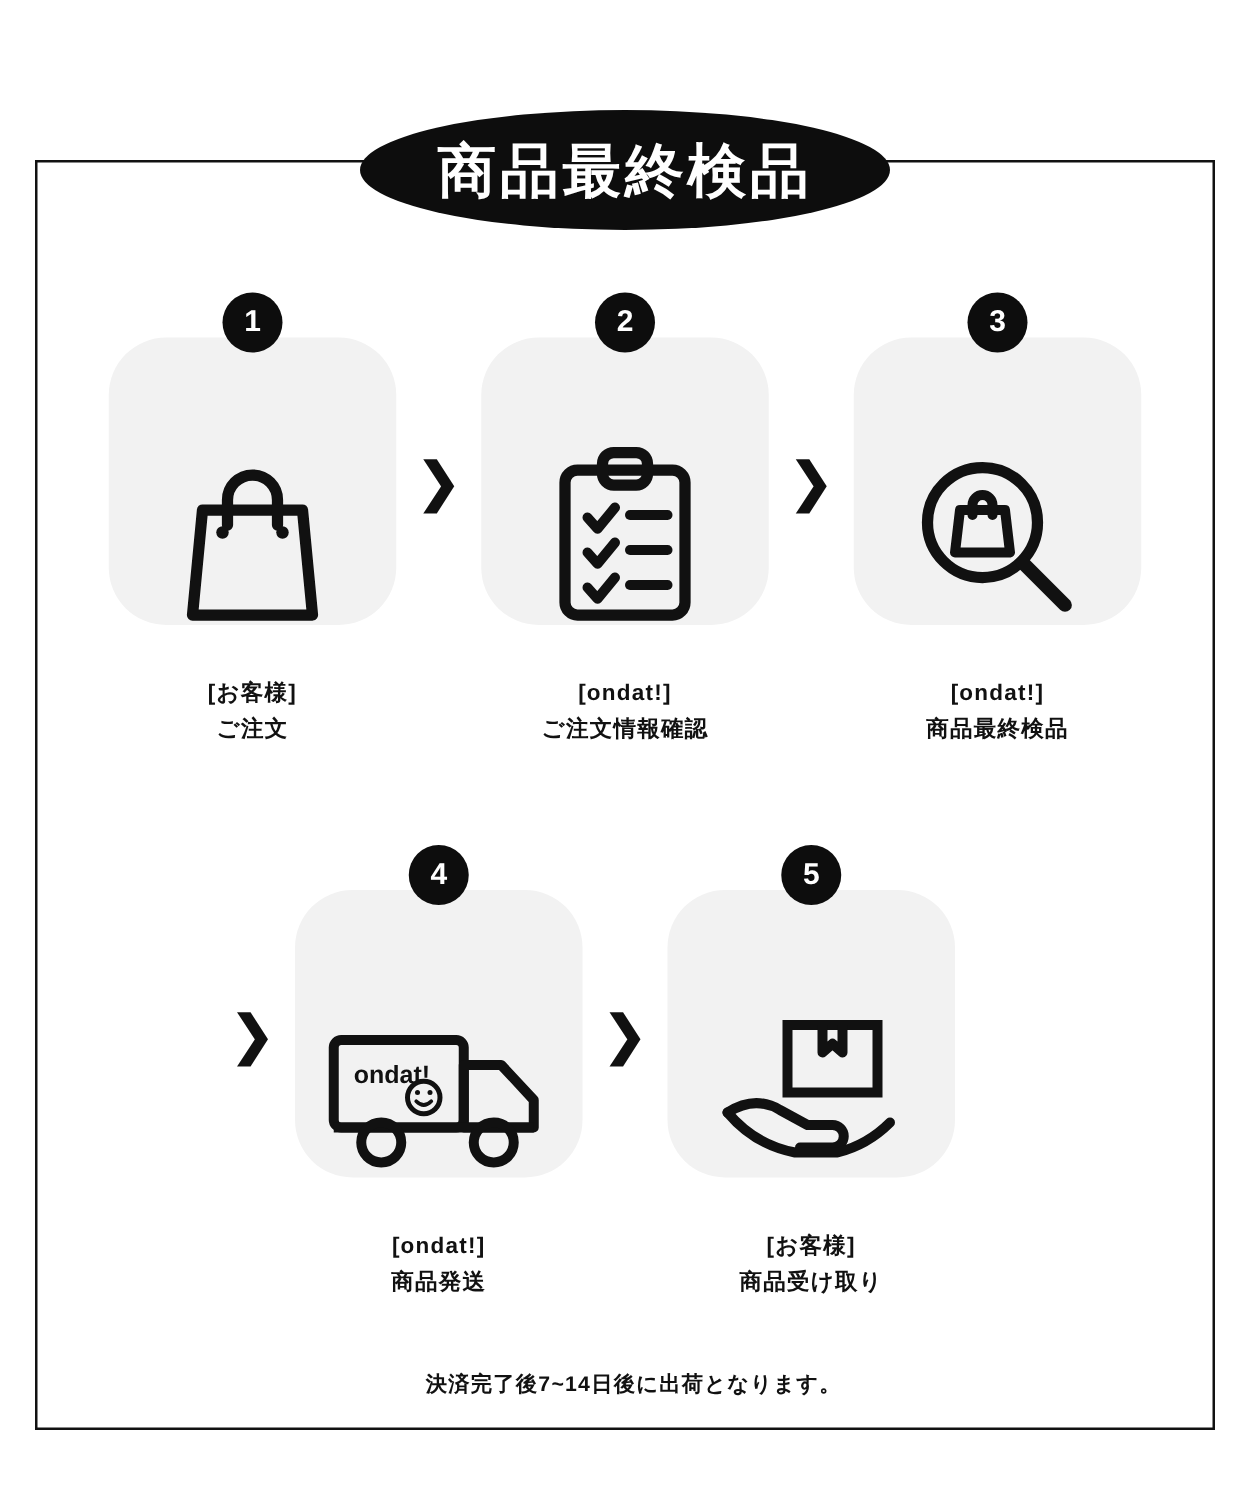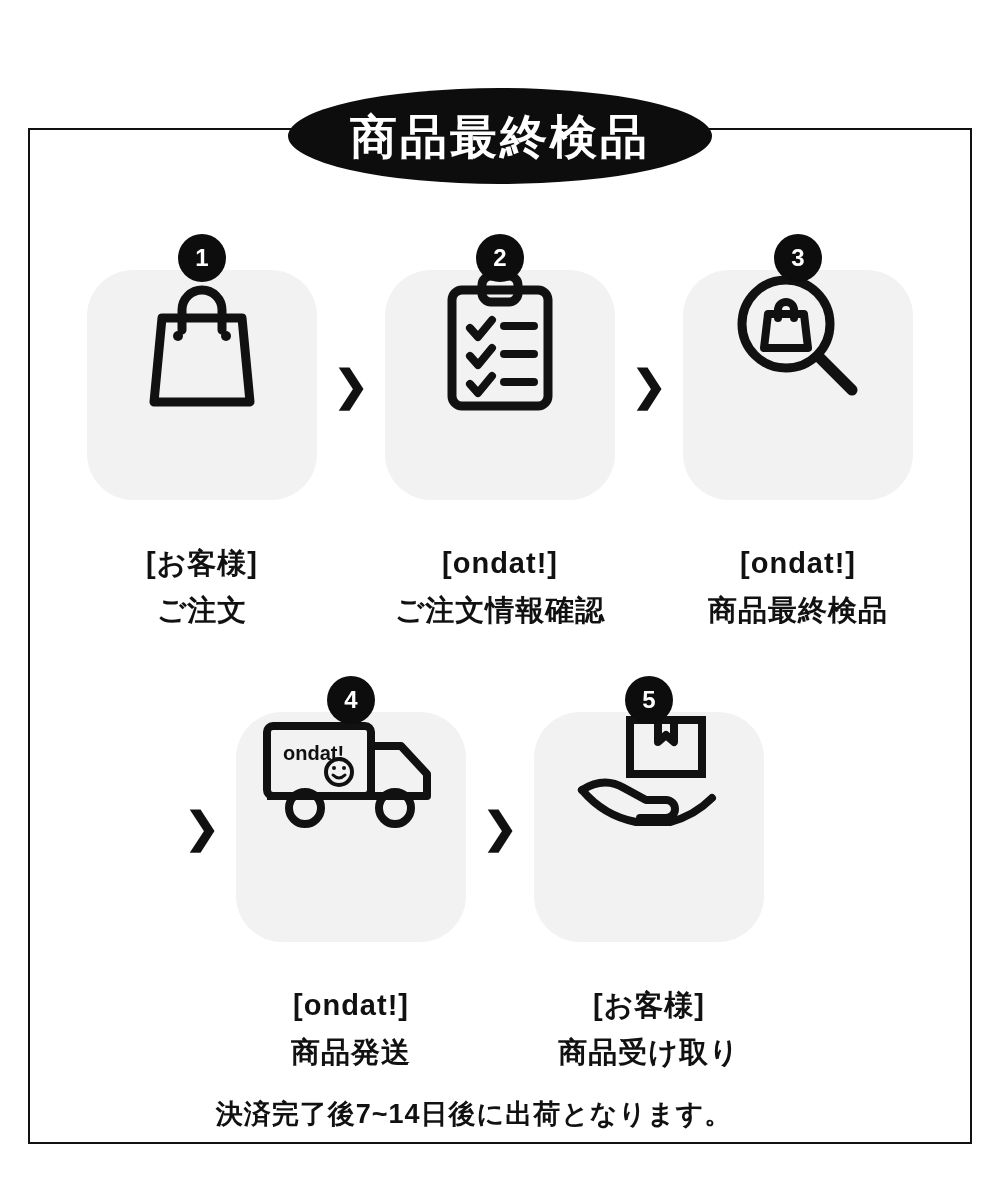--- a/index.html
+++ b/index.html
@@ -83,21 +83,21 @@
 
   .tile {
     position: absolute;
     left: 0;
     top: 22px;
     width: 230px;
     height: 230px;
     background: #f2f2f2;
     border-radius: 46px;
     display: flex;
-    align-items: flex-start;
+    align-items: flex-end;
     justify-content: center;
     box-sizing: border-box;
   }
 
   .badge {
     position: absolute;
     top: -14px;
     left: 50%;
     transform: translateX(-50%);
     width: 48px;
@@ -109,21 +109,21 @@
     align-items: center;
     justify-content: center;
     font-size: 24px;
     font-weight: bold;
     z-index: 3;
   }
 
   .caption {
     margin-top: 62px;
     text-align: center;
-    font-size: 29px;
+    font-size: 18px;
     font-weight: bold;
     line-height: 1.62;
     letter-spacing: 1px;
     white-space: pre-line;
   }
 
   .arrow {
     width: 52px;
     height: 252px;
     display: flex;
@@ -139,23 +139,24 @@
   .arrow-lead {
     width: 52px;
   }
 
   .note {
     position: absolute;
     left: 0;
     top: 1096px;
     width: 948px;
     text-align: center;
-    font-size: 27px;
+    font-size: 17px;
     font-weight: bold;
     letter-spacing: 1px;
+    padding-left: 33px;
   }
 
   svg { display: block; }
 </style>
 </head>
 <body>
 
 <div class="frame"></div>
 
 <div class="title-badge">

